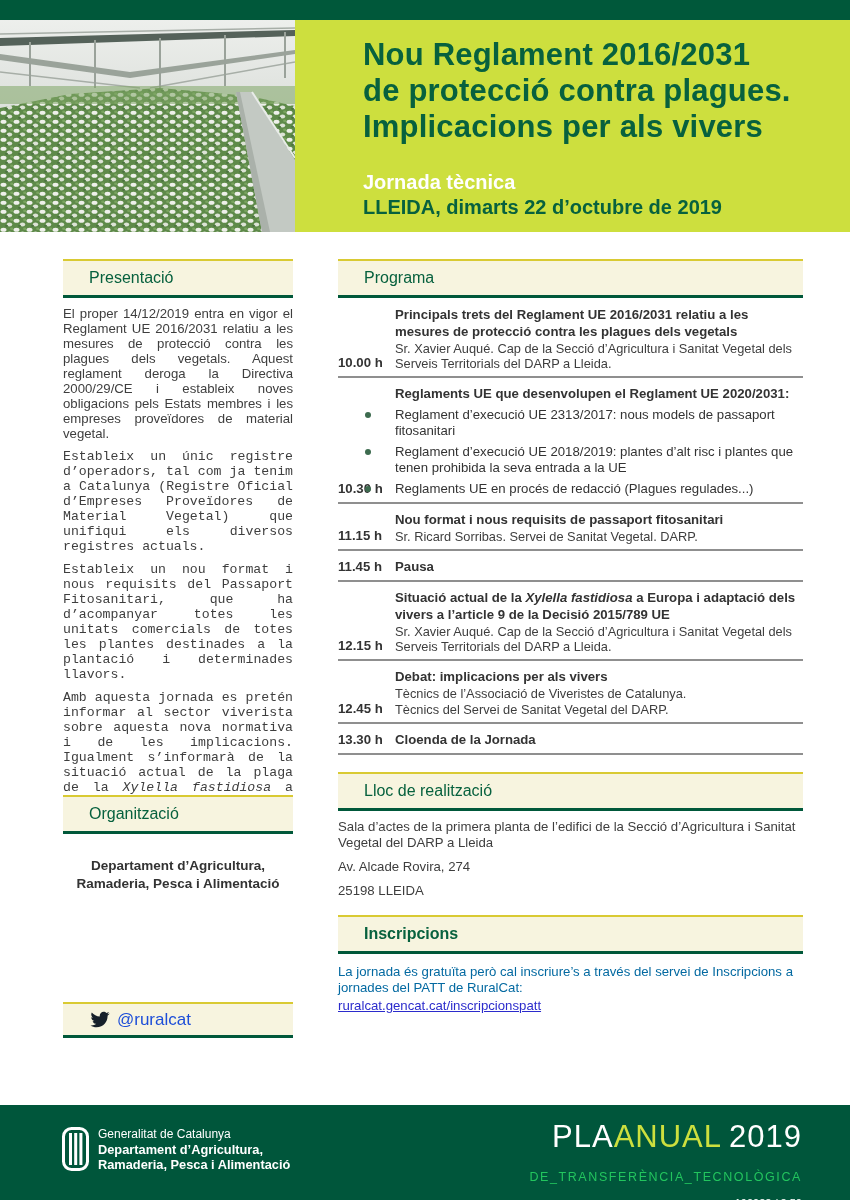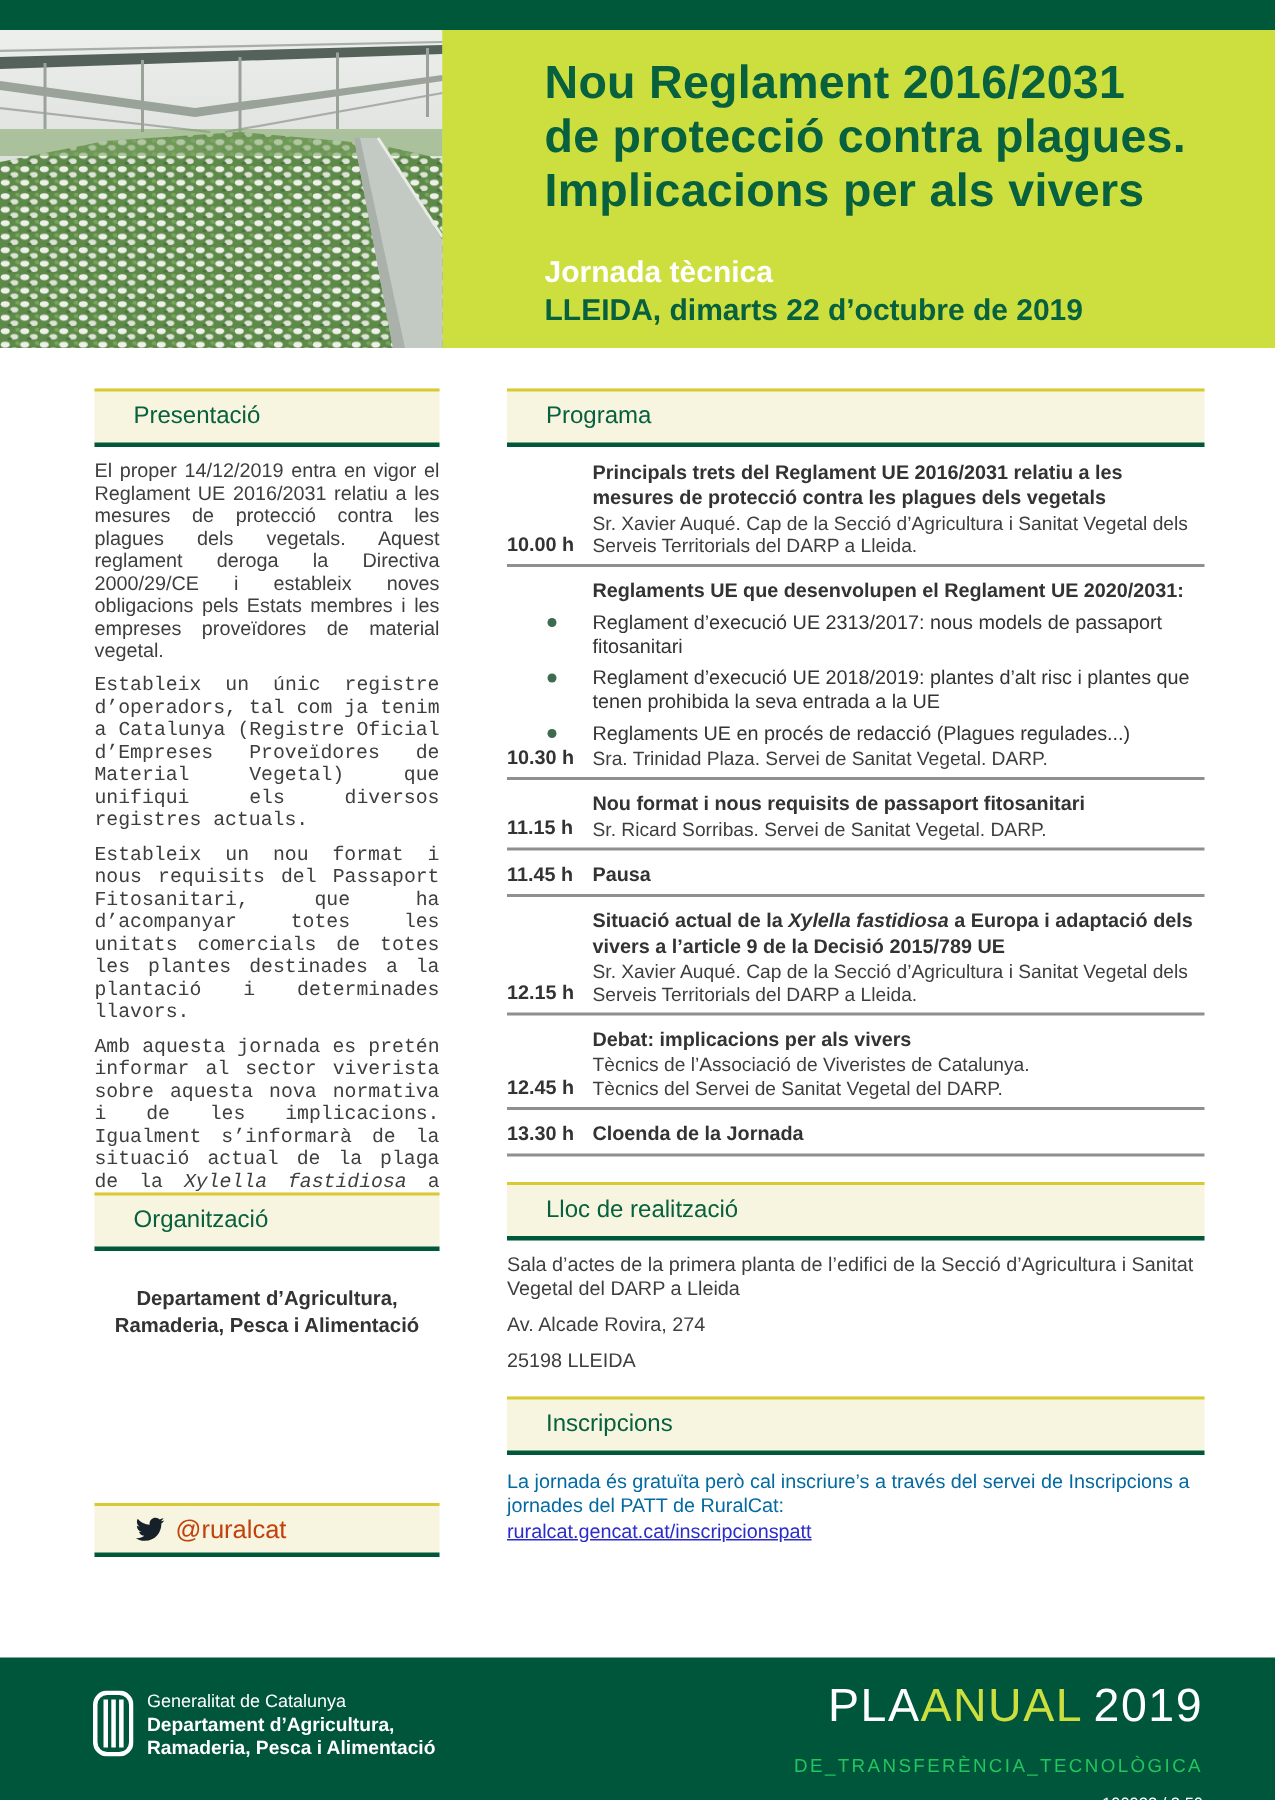--- a/index.html
+++ b/index.html
@@ -40,31 +40,31 @@
   .p-title { font-weight:bold; font-size:13.2px; line-height:17px; color:#333333; }
   .p-speaker { font-size:12.8px; line-height:15px; color:#3e3e3e; margin-top:1px; }
   .p-bullets { margin-top:2px; }
   .p-bullet { position:relative; margin-top:5px; }
   .p-bullet .dot { position:absolute; left:-30px; top:5px; width:6px; height:6px; border-radius:50%; background:#3d6b4f; }
   .p-bullet-text { font-weight:normal; font-size:13.2px; line-height:16px; color:#333333; }
   .p-div { border-top:2px solid #8f8f8f; margin:5px 0 7px; }
   
   .venue-bar { margin-top:17px; }
   .venue-lines p { font-size:13.2px; line-height:16px; color:#3e3e3e; margin:8px 0 0; }
-  .insc-bar { margin-top:16px; }
+  .insc-bar { margin-top:16px;font-weight:bold; }
   .insc-text p { font-size:13.2px; line-height:16px; color:#0369a1; margin:10px 0 0; }
   .insc-text a { font-size:13.2px; line-height:16px; color:#2b2bcc; text-decoration:underline; }
   
   .social-bar {
     position:absolute; left:63px; top:1002px; width:230px;
     border-top:2px solid #d9ca33; border-bottom:3px solid #00583a;
     background:#f7f4df; height:36px; display:flex; align-items:center; padding-left:26px; box-sizing:border-box;
   }
   .tw-icon { display:inline-flex; margin-right:6px; }
-  .tw-handle { font-size:17px; color:#c2410c; }
+  .tw-handle { font-size:17px; color:#1d4ed8; }
   
   .footer { position:absolute; left:0; top:1105px; width:850px; height:95px; background:#00563b; }
   .gov { position:absolute; left:62px; top:22px; display:flex; align-items:flex-start; }
   .gov-logo { display:inline-flex; margin-right:9px; }
   .gov-text { color:#ffffff; }
   .gov-l1 { font-size:12px; line-height:15px; }
   .gov-l2 { font-size:12.8px; line-height:15px; font-weight:bold; }
   .brand { position:absolute; right:48px; top:16px; text-align:right; }
   .brand-logo { font-size:31px; line-height:32px; letter-spacing:1px; color:#ffffff; }
   .brand-logo .b-y { color:#cddf3e; }
@@ -175,21 +175,20 @@
             </div>
             <div class="p-bullet">
               <span class="dot"></span>
               <div class="p-bullet-text">Reglament d’execució UE 2018/2019: plantes d’alt risc i plantes que tenen prohibida la seva entrada a la UE</div>
             </div>
             <div class="p-bullet">
               <span class="dot"></span>
               <div class="p-bullet-text">Reglaments UE en procés de redacció (Plagues regulades...)</div>
             </div>
           </div>
-          <div class="p-speaker">Sra. Trinidad Plaza. Servei de Sanitat Vegetal. DARP.</div>
         </div>
       </div>
       <div class="p-div"></div>
 
       <div class="p-item">
         <div class="p-time">11.15 h</div>
         <div class="p-body">
           <div class="p-title">Nou format i nous requisits de passaport fitosanitari</div>
           <div class="p-speaker">Sr. Ricard Sorribas. Servei de Sanitat Vegetal. DARP.</div>
         </div>

